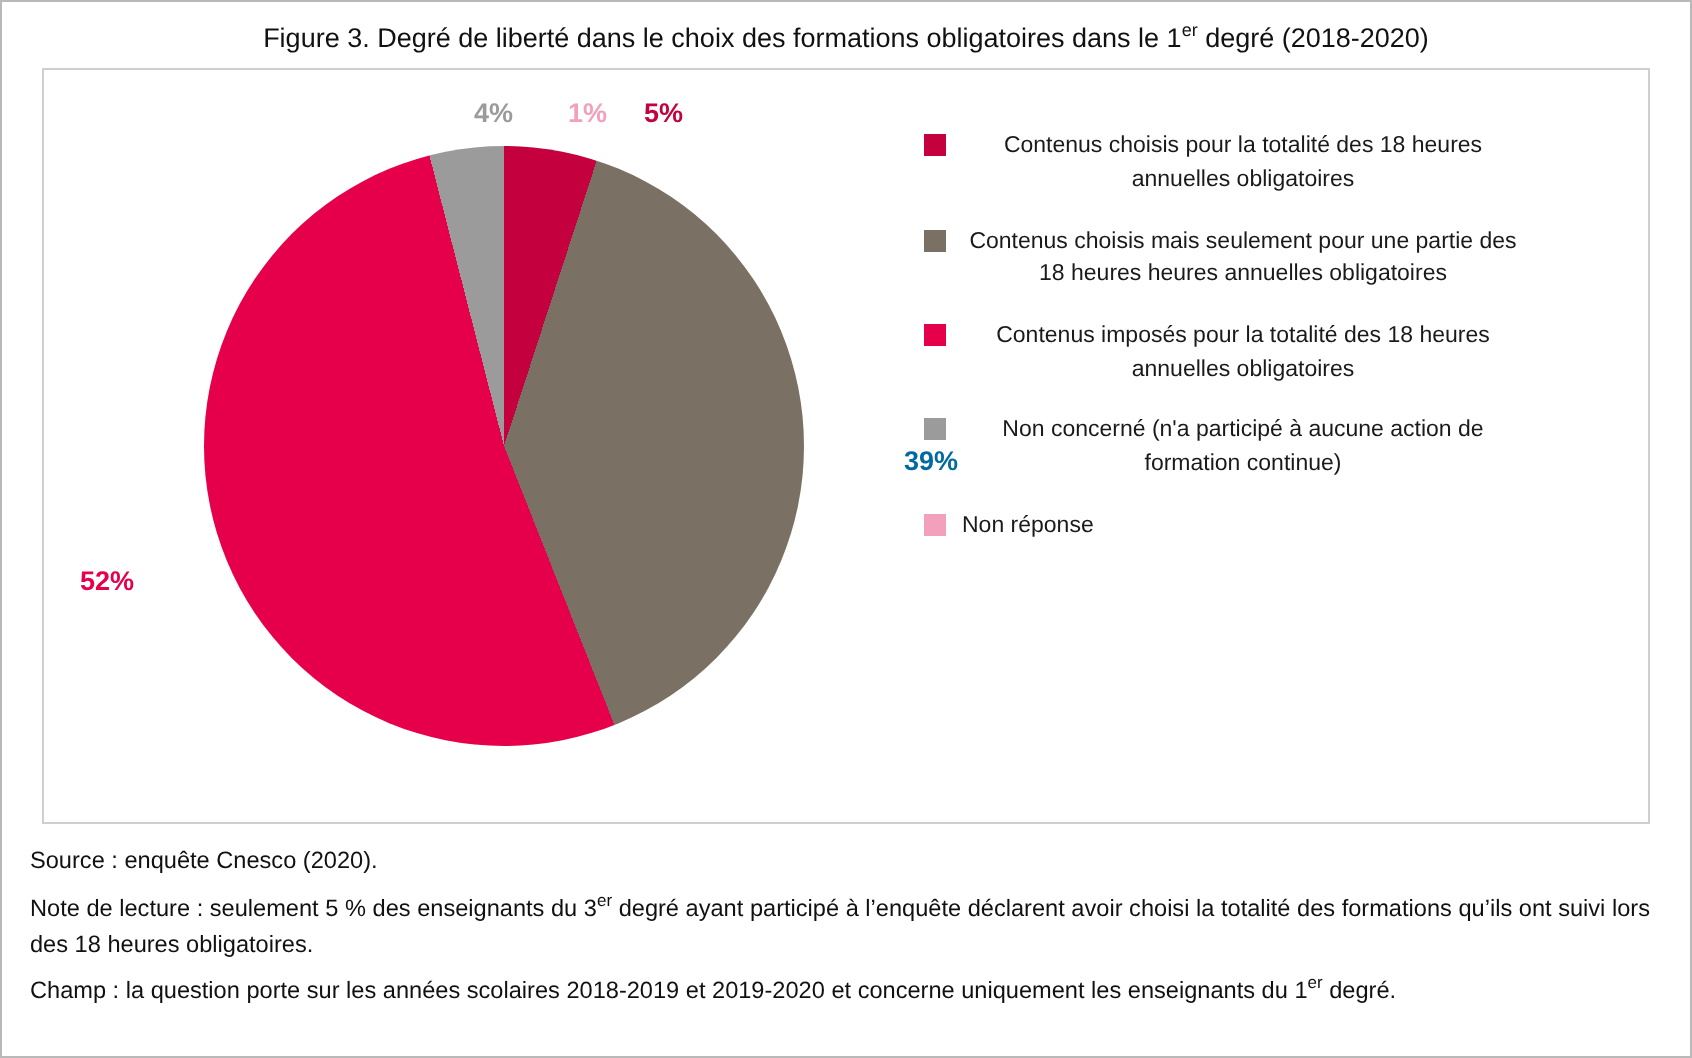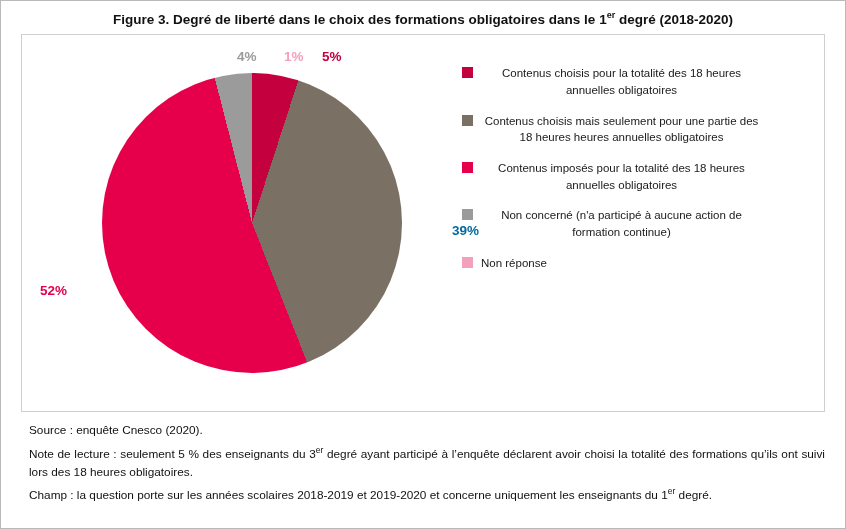--- a/index.html
+++ b/index.html
@@ -17,21 +17,21 @@
   .page {
     position: relative;
     width: 846px;
     height: 529px;
     box-sizing: border-box;
     border: 1px solid #b9b9b9;
   }
   .figure-title {
     text-align: center;
     font-size: 13.5px;
-    font-weight: bold;
+    font-weight: normal;
     color: #111111;
     padding: 9px 20px 6px 20px;
     line-height: 1.25;
   }
   .figure-title sup {
     font-size: 9px;
     vertical-align: super;
   }
   .chart-box {
     position: relative;
@@ -84,21 +84,21 @@
     margin-top: 2px;
     margin-right: 8px;
   }
   .legend-text {
     font-size: 11.5px;
     line-height: 1.45;
     color: #1a1a1a;
   }
 
   .notes {
-    padding: 10px 20px 0 28px;
+    padding: 10px 20px 0 14px;
     font-size: 11.8px;
     line-height: 1.5;
     color: #111111;
   }
   .notes p {
     margin: 0 0 4px 0;
   }
   .notes sup {
     font-size: 8.5px;
     vertical-align: super;

